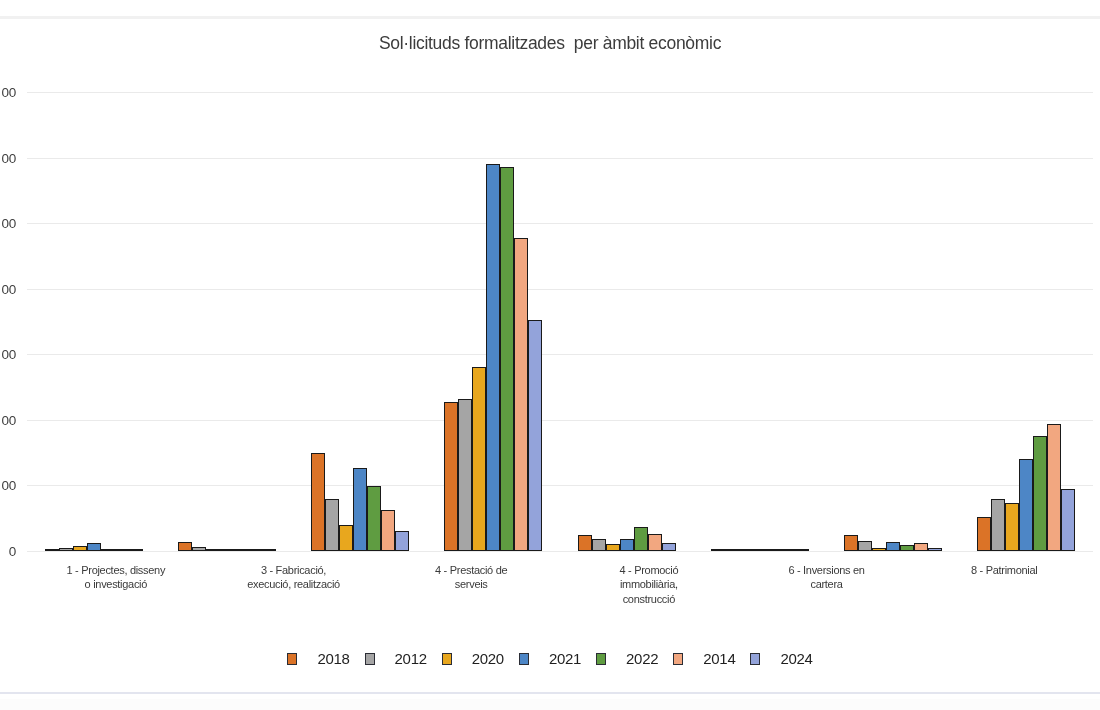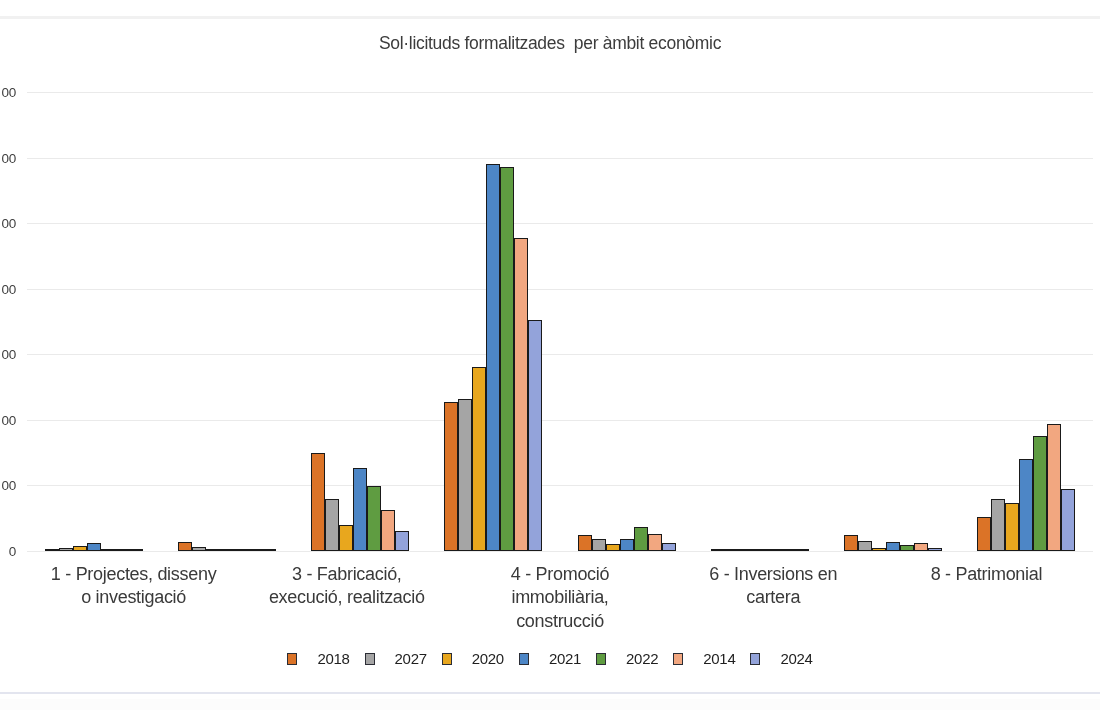--- a/index.html
+++ b/index.html
@@ -30,21 +30,21 @@
 
   .bars-layer { position:absolute; left:27px; top:92px; width:1066px; height:459px; display:flex; }
   .bar-group { flex:1 1 0; display:flex; align-items:flex-end; justify-content:center; }
   .bar {
     width:14px; min-height:0.8px;
     border:1.5px solid #1a1a1a; border-bottom:1.5px solid #1a1a1a;
   }
 
   .x-labels { position:absolute; left:27px; top:563px; width:1066px; display:flex; }
   .x-tick-label {
-    flex:1 1 0; text-align:center; font-size:18px; color:#3a3a3a;
+    flex:1 1 0; text-align:center; font-size:11px; color:#3a3a3a;
     line-height:1.3; white-space:pre-line; letter-spacing:-0.3px;
   }
 
   .legend {
     position:absolute; left:0; top:650px; width:1100px;
     display:flex; justify-content:center; align-items:center; gap:15px;
   }
   .legend-item { display:flex; align-items:center; gap:20px; }
   .legend-swatch { width:10px; height:12px; border:1.2px solid #2b2d35; }
   .legend-label { font-size:15px; color:#1f1f1f; letter-spacing:-0.3px; }
@@ -149,35 +149,37 @@
         <div class="bar" style="height: 114.75px; background: rgb(95, 156, 65); border-color: rgb(26, 26, 26);"></div>
         <div class="bar" style="height: 126.553px; background: rgb(242, 167, 128); border-color: rgb(26, 26, 26);"></div>
         <div class="bar" style="height: 62.2929px; background: rgb(147, 163, 218); border-color: rgb(26, 26, 26);"></div>
       </div>
     </div>
   <div class="x-labels" id="xlabels">
       <div class="x-tick-label">1 - Projectes, disseny
 o investigació</div>
       <div class="x-tick-label">3 - Fabricació,
 execució, realització</div>
+      <div class="x-tick-label">4 - Prestació de
+serveis</div>
       <div class="x-tick-label">4 - Promoció
 immobiliària,
 construcció</div>
       <div class="x-tick-label">6 - Inversions en
 cartera</div>
       <div class="x-tick-label">8 - Patrimonial</div>
     </div>
   <div class="legend" id="legend">
       <div class="legend-item">
         <span class="legend-swatch" style="background: rgb(219, 115, 39);"></span>
         <span class="legend-label">2018</span>
       </div>
       <div class="legend-item">
         <span class="legend-swatch" style="background: rgb(165, 165, 165);"></span>
-        <span class="legend-label">2027</span>
+        <span class="legend-label">2012</span>
       </div>
       <div class="legend-item">
         <span class="legend-swatch" style="background: rgb(232, 167, 30);"></span>
         <span class="legend-label">2020</span>
       </div>
       <div class="legend-item">
         <span class="legend-swatch" style="background: rgb(77, 134, 198);"></span>
         <span class="legend-label">2021</span>
       </div>
       <div class="legend-item">

